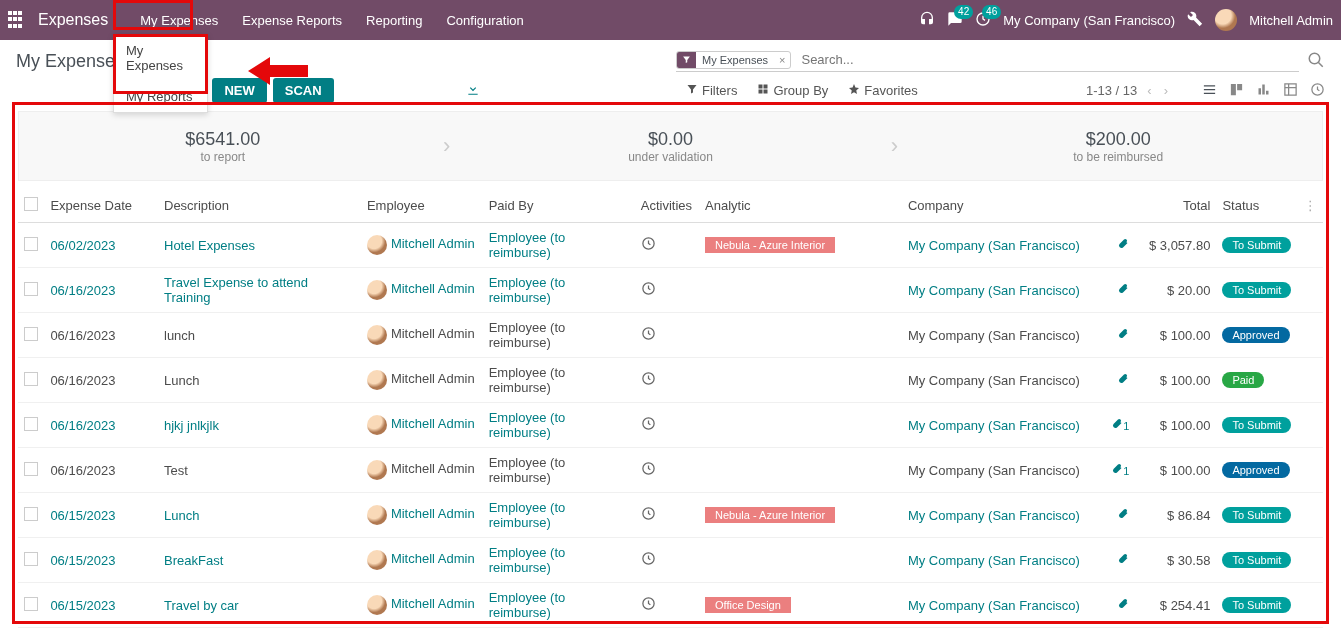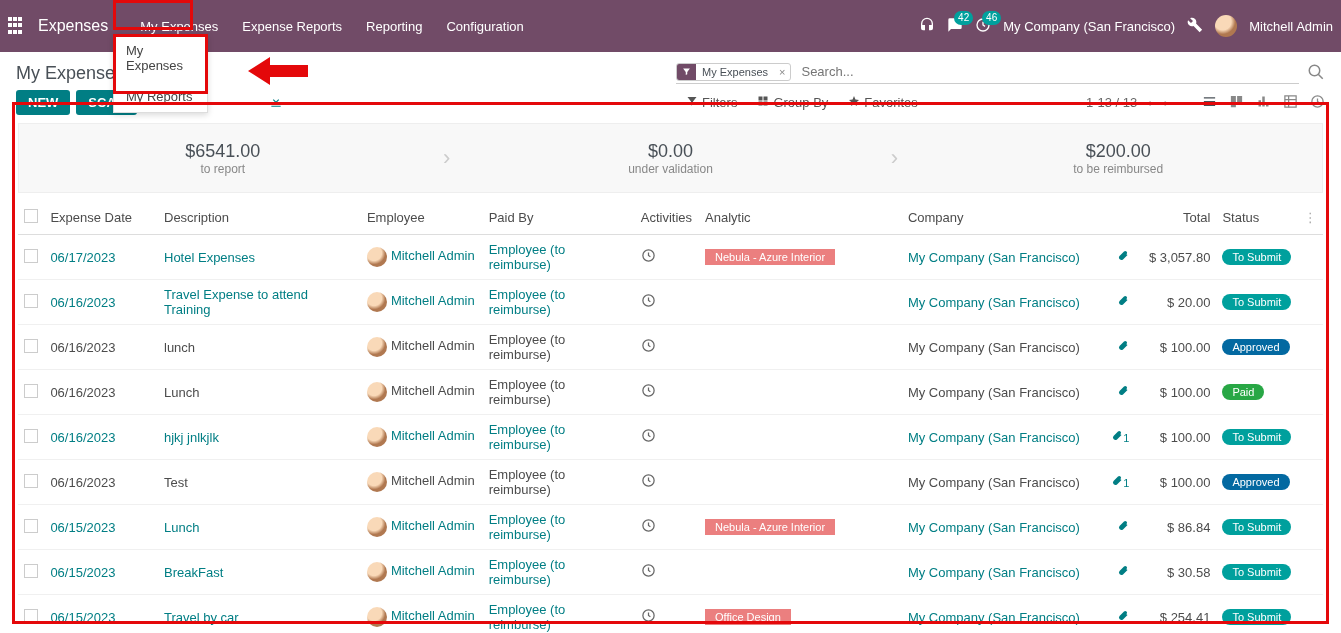--- a/index.html
+++ b/index.html
@@ -1,37 +1,37 @@
 <!DOCTYPE html>
 <html><head>
 <meta charset="utf-8">
 <style>
   * { box-sizing: border-box; margin: 0; padding: 0; font-family: "Segoe UI", "Helvetica Neue", Arial, sans-serif; }
   body { width: 1341px; height: 633px; background: #fff; overflow: hidden; position: relative; font-size: 13px; }
 
   
-  .navbar { display: flex; align-items: center; height: 52px; background: #714B67; color: #fff; padding: 0 8px; }
+  .navbar { display: flex; align-items: center; height: 40px; background: #714B67; color: #fff; padding: 0 8px; }
   .navbar .apps-grid { width: 18px; height: 18px; display: flex; flex-wrap: wrap; gap: 1px; margin-right: 12px; cursor: pointer; }
   .navbar .apps-grid span { width: 4px; height: 4px; background: #fff; display: block; }
   .navbar .app-name { font-size: 16px; font-weight: 500; margin-right: 20px; }
   .navbar .nav-item { padding: 0 12px; height: 100%; display: flex; align-items: center; cursor: pointer; font-size: 13px; position: relative; }
   .navbar .nav-right { margin-left: auto; display: flex; align-items: center; gap: 12px; }
   .navbar .nav-icon { position: relative; cursor: pointer; }
   .badge { position: absolute; top: -6px; right: -10px; background: #00A09D; color: #fff; border-radius: 8px; font-size: 10px; padding: 0 4px; line-height: 14px; }
   .nav-avatar { width: 22px; height: 22px; border-radius: 50%; background: radial-gradient(circle at 35% 30%, #f9d9b8 40%, #b07850 60%); display: inline-block; }
 
   
   .dropdown { position: absolute; top: 34px; left: 113px; background: #fff; border: 1px solid #ddd; box-shadow: 0 2px 6px rgba(0,0,0,0.15); z-index: 50; width: 95px; }
   .dropdown-item { padding: 8px 12px; font-size: 13px; color: #444; cursor: pointer; }
 
   
   .control-panel { padding: 0 16px; display: grid; grid-template-columns: 660px 1fr; grid-template-rows: auto auto; row-gap: 6px; padding-top: 10px; padding-bottom: 8px; }
   .cp-left-top { grid-column: 1; grid-row: 1; display: flex; align-items: center; }
   .cp-right-top { grid-column: 2; grid-row: 1; display: flex; align-items: center; }
-  .cp-left-bottom { grid-column: 1; grid-row: 2; display: flex; align-items: center; gap: 6px; }
+  .cp-left-bottom { grid-column: 1; grid-row: 2; display: flex; align-items: center; gap: 6px; justify-content: center; }
   .cp-right-bottom { grid-column: 2; grid-row: 2; display: flex; align-items: center; }
 
   .breadcrumb { font-size: 18px; color: #495057; }
 
   .cp-input-wrap { display: flex; align-items: center; flex: 1; border-bottom: 1px solid #ccc; padding-bottom: 2px; }
   .filter-tag { display: inline-flex; align-items: center; border: 1px solid #ccc; border-radius: 3px; font-size: 11px; margin-right: 6px; overflow: hidden; }
   .filter-tag .ft-icon { background: #714B67; color: #fff; padding: 2px 5px; }
   .filter-tag .ft-text { padding: 2px 6px; color: #495057; }
   .filter-tag .ft-close { padding: 2px 5px; color: #888; cursor: pointer; }
   .cp-input-wrap input { border: none; outline: none; font-size: 13px; flex: 1; padding: 2px 4px; }
@@ -262,21 +262,21 @@
         <th style="width:200px;">Company</th>
         <th style="width:30px;"></th>
         <th style="width:80px; text-align:right;">Total</th>
         <th style="width:80px;">Status</th>
         <th class="opt-col">⋮</th>
       </tr>
     </thead>
     <tbody id="rows">
         <tr>
           <td><span class="chk"></span></td>
-          <td class="link">06/17/2023</td>
+          <td class="link">06/02/2023</td>
           <td class="link">Hotel Expenses</td>
           <td><span class="emp-avatar"></span><span class="link">Mitchell Admin</span></td>
           <td class="link">Employee (to reimburse)</td>
           <td><span class="clock-icon"><svg width="15" height="15" viewBox="0 0 24 24" fill="none" stroke="#666" stroke-width="2">
                 <circle cx="12" cy="12" r="9"></circle>
                 <path d="M12 7v5l3 2"></path>
               </svg></span></td>
           <td><span class="analytic-tag">Nebula - Azure Interior</span></td>
           <td class="link">My Company (San Francisco)</td>
           <td style="text-align:right;"><span class="clip-icon"><svg width="12" height="12" viewBox="0 0 24 24" fill="#017E84">

